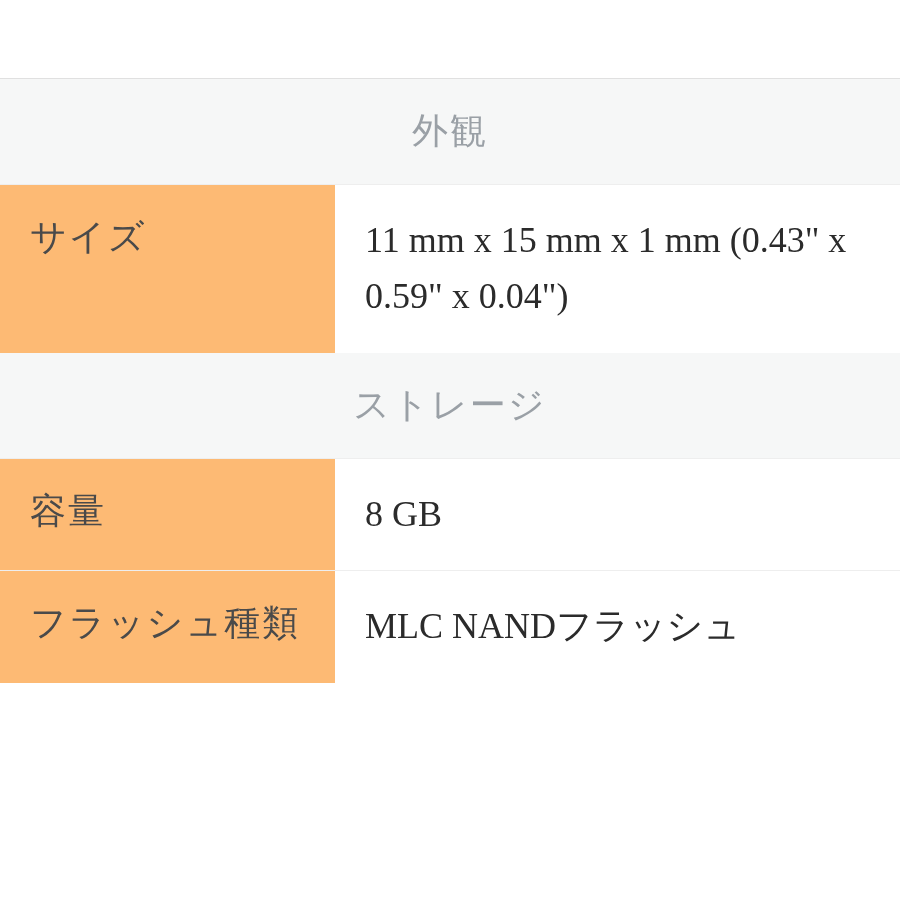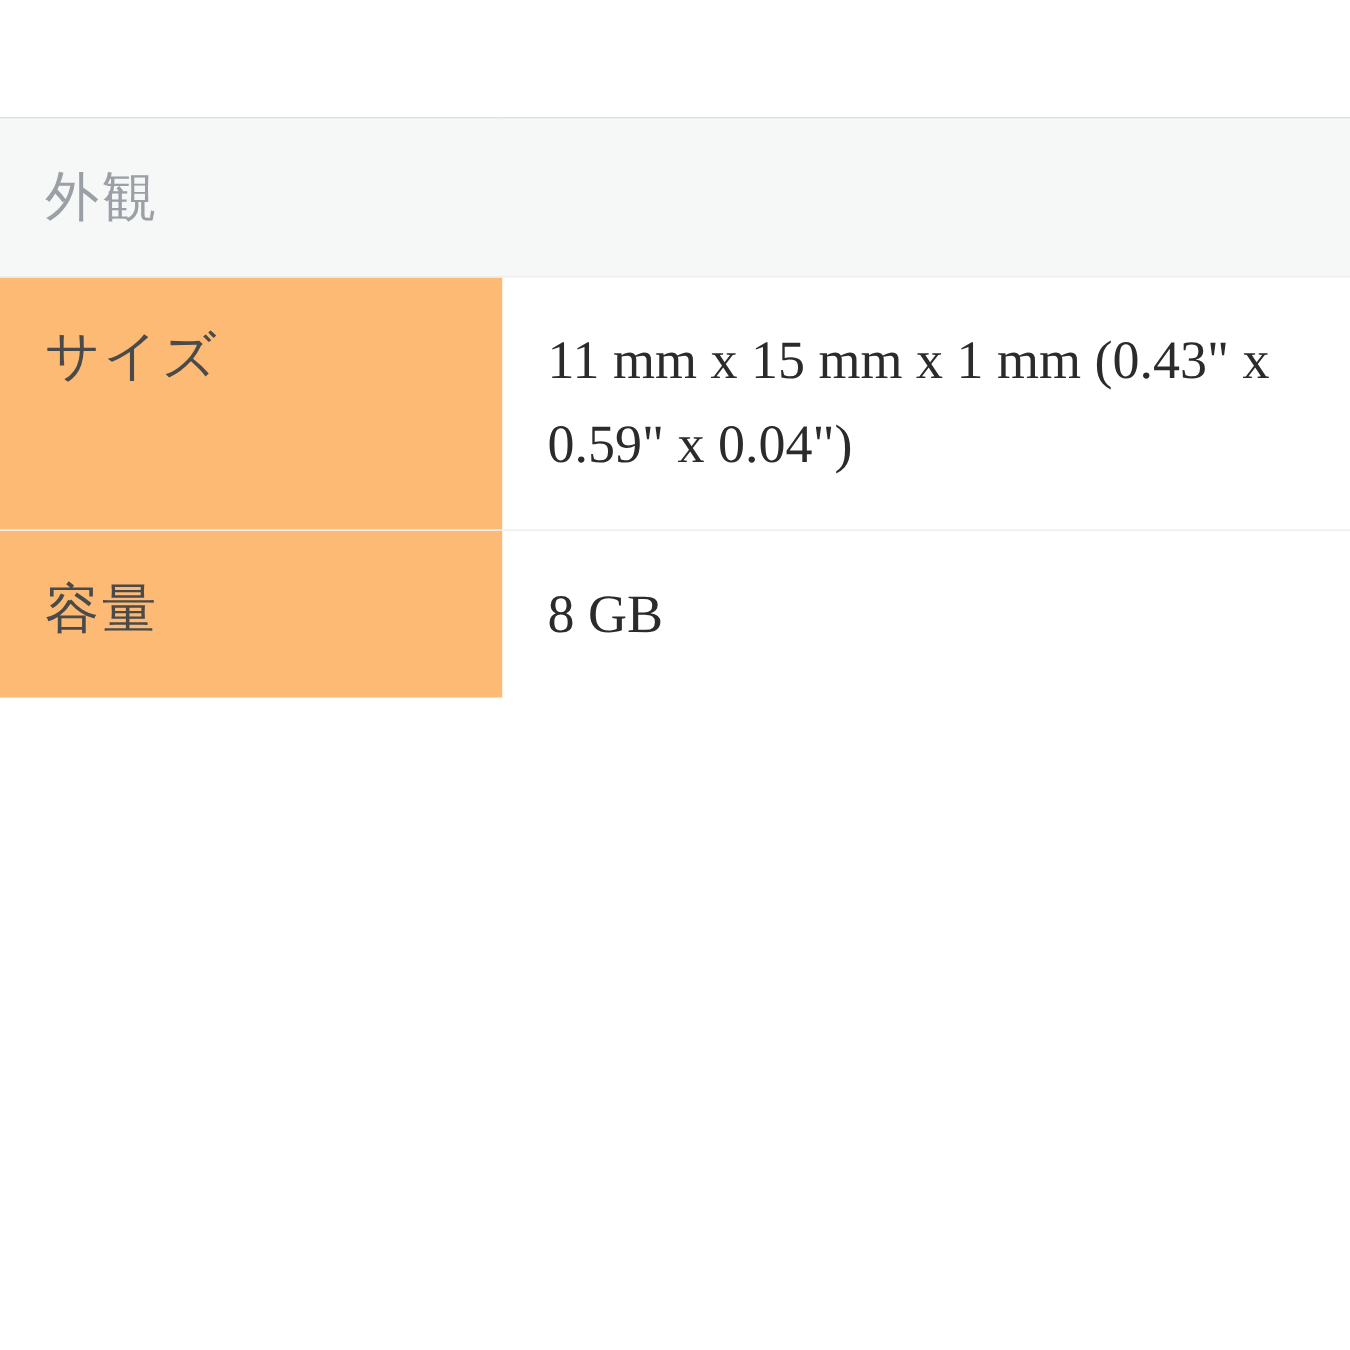--- a/index.html
+++ b/index.html
@@ -20,20 +20,21 @@
       margin-top: 78px;
       border-top: 1px solid #e0e0e0;
     }
     .section-header td {
       background: #f6f7f7;
       color: #9aa0a6;
       font-size: 36px;
       font-weight: 400;
       padding: 28px 30px;
       letter-spacing: 2px;
+      text-align: center;
     }
     .data-row td {
       font-size: 36px;
       padding: 28px 30px;
       vertical-align: top;
       border-top: 1px solid #eeeeee;
     }
     .data-row .label {
       background: #fdba74;
       color: #4a4a4a;
@@ -54,18 +55,25 @@
 
 <table class="spec-table">
   <tbody>
     <tr class="section-header">
       <td colspan="2">外観</td>
     </tr>
     <tr class="data-row">
       <td class="label">サイズ</td>
       <td class="value">11 mm x 15 mm x 1 mm (0.43" x 0.59" x 0.04")</td>
     </tr>
+    <tr class="section-header">
+      <td colspan="2">ストレージ</td>
+    </tr>
     <tr class="data-row">
       <td class="label">容量</td>
       <td class="value">8 GB</td>
+    </tr>
+    <tr class="data-row">
+      <td class="label">フラッシュ種類</td>
+      <td class="value">MLC NANDフラッシュ</td>
     </tr>
   </tbody>
 </table>
 
 </body></html>

